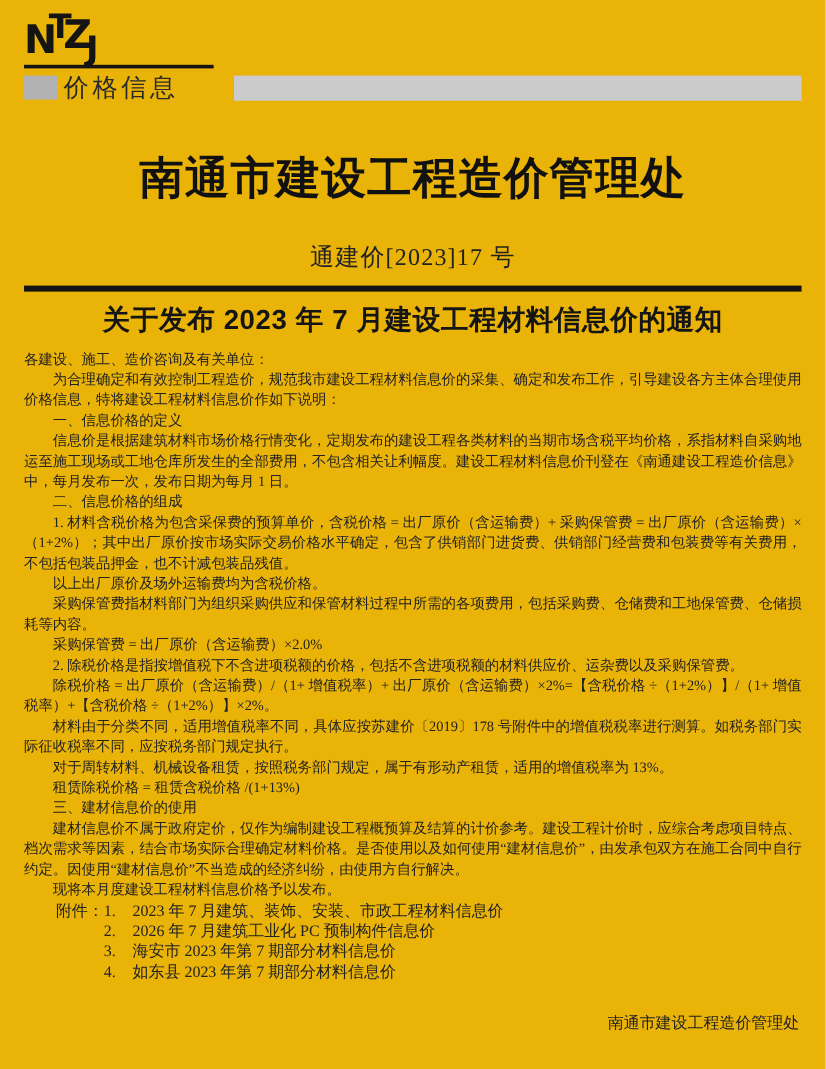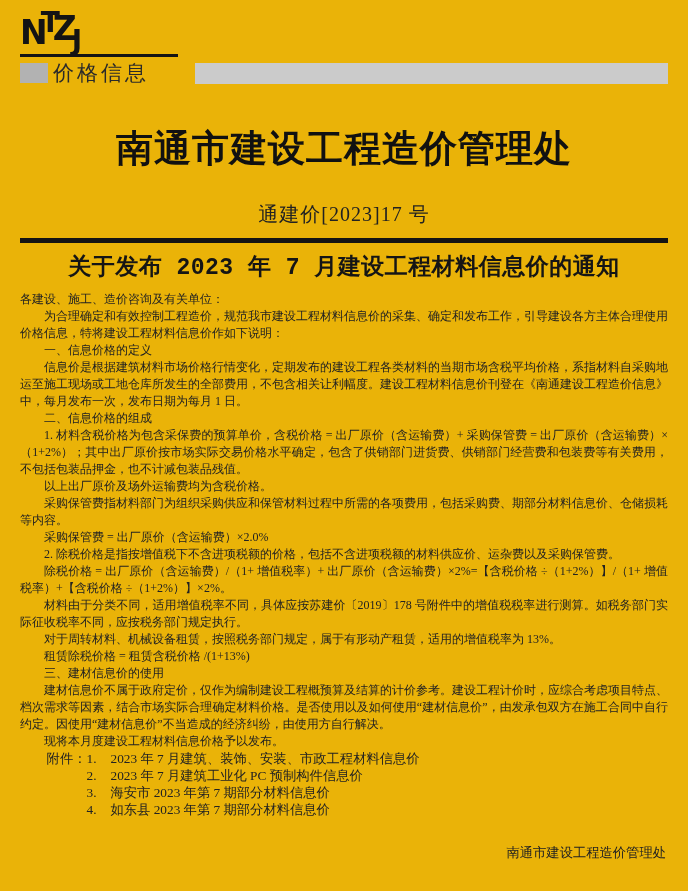--- a/index.html
+++ b/index.html
@@ -35,21 +35,21 @@
 
   
   .title-block { text-align: center; margin-top: 40px; }
   .org-title { font-size: 37px; font-weight: bold; letter-spacing: 1px; color: #111; font-family: "Liberation Serif", "DejaVu Serif", serif; }
   .doc-number { font-size: 20px; margin-top: 27px; letter-spacing: 1px; color: #222; }
 
   .thick-rule { height: 5px; background: #141414; margin-top: 10px; }
 
   .notice-title {
     font-size: 23px; font-weight: bold; text-align: center; margin-top: 8px;
-    font-family: Liberation Mono, monospace; color: #151515;
+    font-family: Liberation Sans, sans-serif; color: #151515;
     letter-spacing: 0.5px;
   }
 
   
   .notice-body { margin-top: 9px; font-size: 12px; line-height: 17px; text-align: justify; color: #222; }
   .para { text-align: justify; }
   .para.indent { text-indent: 2em; }
 
   
   .attachments { display: flex; font-size: 13.3px; line-height: 17px; padding-left: 2em; color: #222; }
@@ -92,42 +92,42 @@
   <h2 class="notice-title">关于发布 2023 年 7 月建设工程材料信息价的通知</h2>
 
   <div class="notice-body">
       <p class="para">各建设、施工、造价咨询及有关单位：</p>
       <p class="para indent">为合理确定和有效控制工程造价，规范我市建设工程材料信息价的采集、确定和发布工作，引导建设各方主体合理使用价格信息，特将建设工程材料信息价作如下说明：</p>
       <p class="para indent">一、信息价格的定义</p>
       <p class="para indent">信息价是根据建筑材料市场价格行情变化，定期发布的建设工程各类材料的当期市场含税平均价格，系指材料自采购地运至施工现场或工地仓库所发生的全部费用，不包含相关让利幅度。建设工程材料信息价刊登在《南通建设工程造价信息》中，每月发布一次，发布日期为每月 1 日。</p>
       <p class="para indent">二、信息价格的组成</p>
       <p class="para indent">1. 材料含税价格为包含采保费的预算单价，含税价格 = 出厂原价（含运输费）+ 采购保管费 = 出厂原价（含运输费）×（1+2%）；其中出厂原价按市场实际交易价格水平确定，包含了供销部门进货费、供销部门经营费和包装费等有关费用，不包括包装品押金，也不计减包装品残值。</p>
       <p class="para indent">以上出厂原价及场外运输费均为含税价格。</p>
-      <p class="para indent">采购保管费指材料部门为组织采购供应和保管材料过程中所需的各项费用，包括采购费、期部分材料信息价、仓储损耗等内容。</p>
+      <p class="para indent">采购保管费指材料部门为组织采购供应和保管材料过程中所需的各项费用，包括采购费、仓储费和工地保管费、仓储损耗等内容。</p>
       <p class="para indent">采购保管费 = 出厂原价（含运输费）×2.0%</p>
       <p class="para indent">2. 除税价格是指按增值税下不含进项税额的价格，包括不含进项税额的材料供应价、运杂费以及采购保管费。</p>
       <p class="para indent">除税价格 = 出厂原价（含运输费）/（1+ 增值税率）+ 出厂原价（含运输费）×2%=【含税价格 ÷（1+2%）】/（1+ 增值税率）+【含税价格 ÷（1+2%）】×2%。</p>
       <p class="para indent">材料由于分类不同，适用增值税率不同，具体应按苏建价〔2019〕178 号附件中的增值税税率进行测算。如税务部门实际征收税率不同，应按税务部门规定执行。</p>
       <p class="para indent">对于周转材料、机械设备租赁，按照税务部门规定，属于有形动产租赁，适用的增值税率为 13%。</p>
       <p class="para indent">租赁除税价格 = 租赁含税价格 /(1+13%)</p>
       <p class="para indent">三、建材信息价的使用</p>
       <p class="para indent">建材信息价不属于政府定价，仅作为编制建设工程概预算及结算的计价参考。建设工程计价时，应综合考虑项目特点、档次需求等因素，结合市场实际合理确定材料价格。是否使用以及如何使用“建材信息价”，由发承包双方在施工合同中自行约定。因使用“建材信息价”不当造成的经济纠纷，由使用方自行解决。</p>
       <p class="para indent">现将本月度建设工程材料信息价格予以发布。</p>
     </div>
 
   <div class="attachments">
     <span class="att-label">附件：</span>
     <div class="att-items">
         <div class="att-row">
           <span class="att-num">1.</span>
           <span class="att-text">2023 年 7 月建筑、装饰、安装、市政工程材料信息价</span>
         </div>
         <div class="att-row">
           <span class="att-num">2.</span>
-          <span class="att-text">2023 年 7 月建筑工业化 PC 预制构件信息价</span>
+          <span class="att-text">2026 年 7 月建筑工业化 PC 预制构件信息价</span>
         </div>
         <div class="att-row">
           <span class="att-num">3.</span>
           <span class="att-text">海安市 2023 年第 7 期部分材料信息价</span>
         </div>
         <div class="att-row">
           <span class="att-num">4.</span>
           <span class="att-text">如东县 2023 年第 7 期部分材料信息价</span>
         </div>
       </div>

